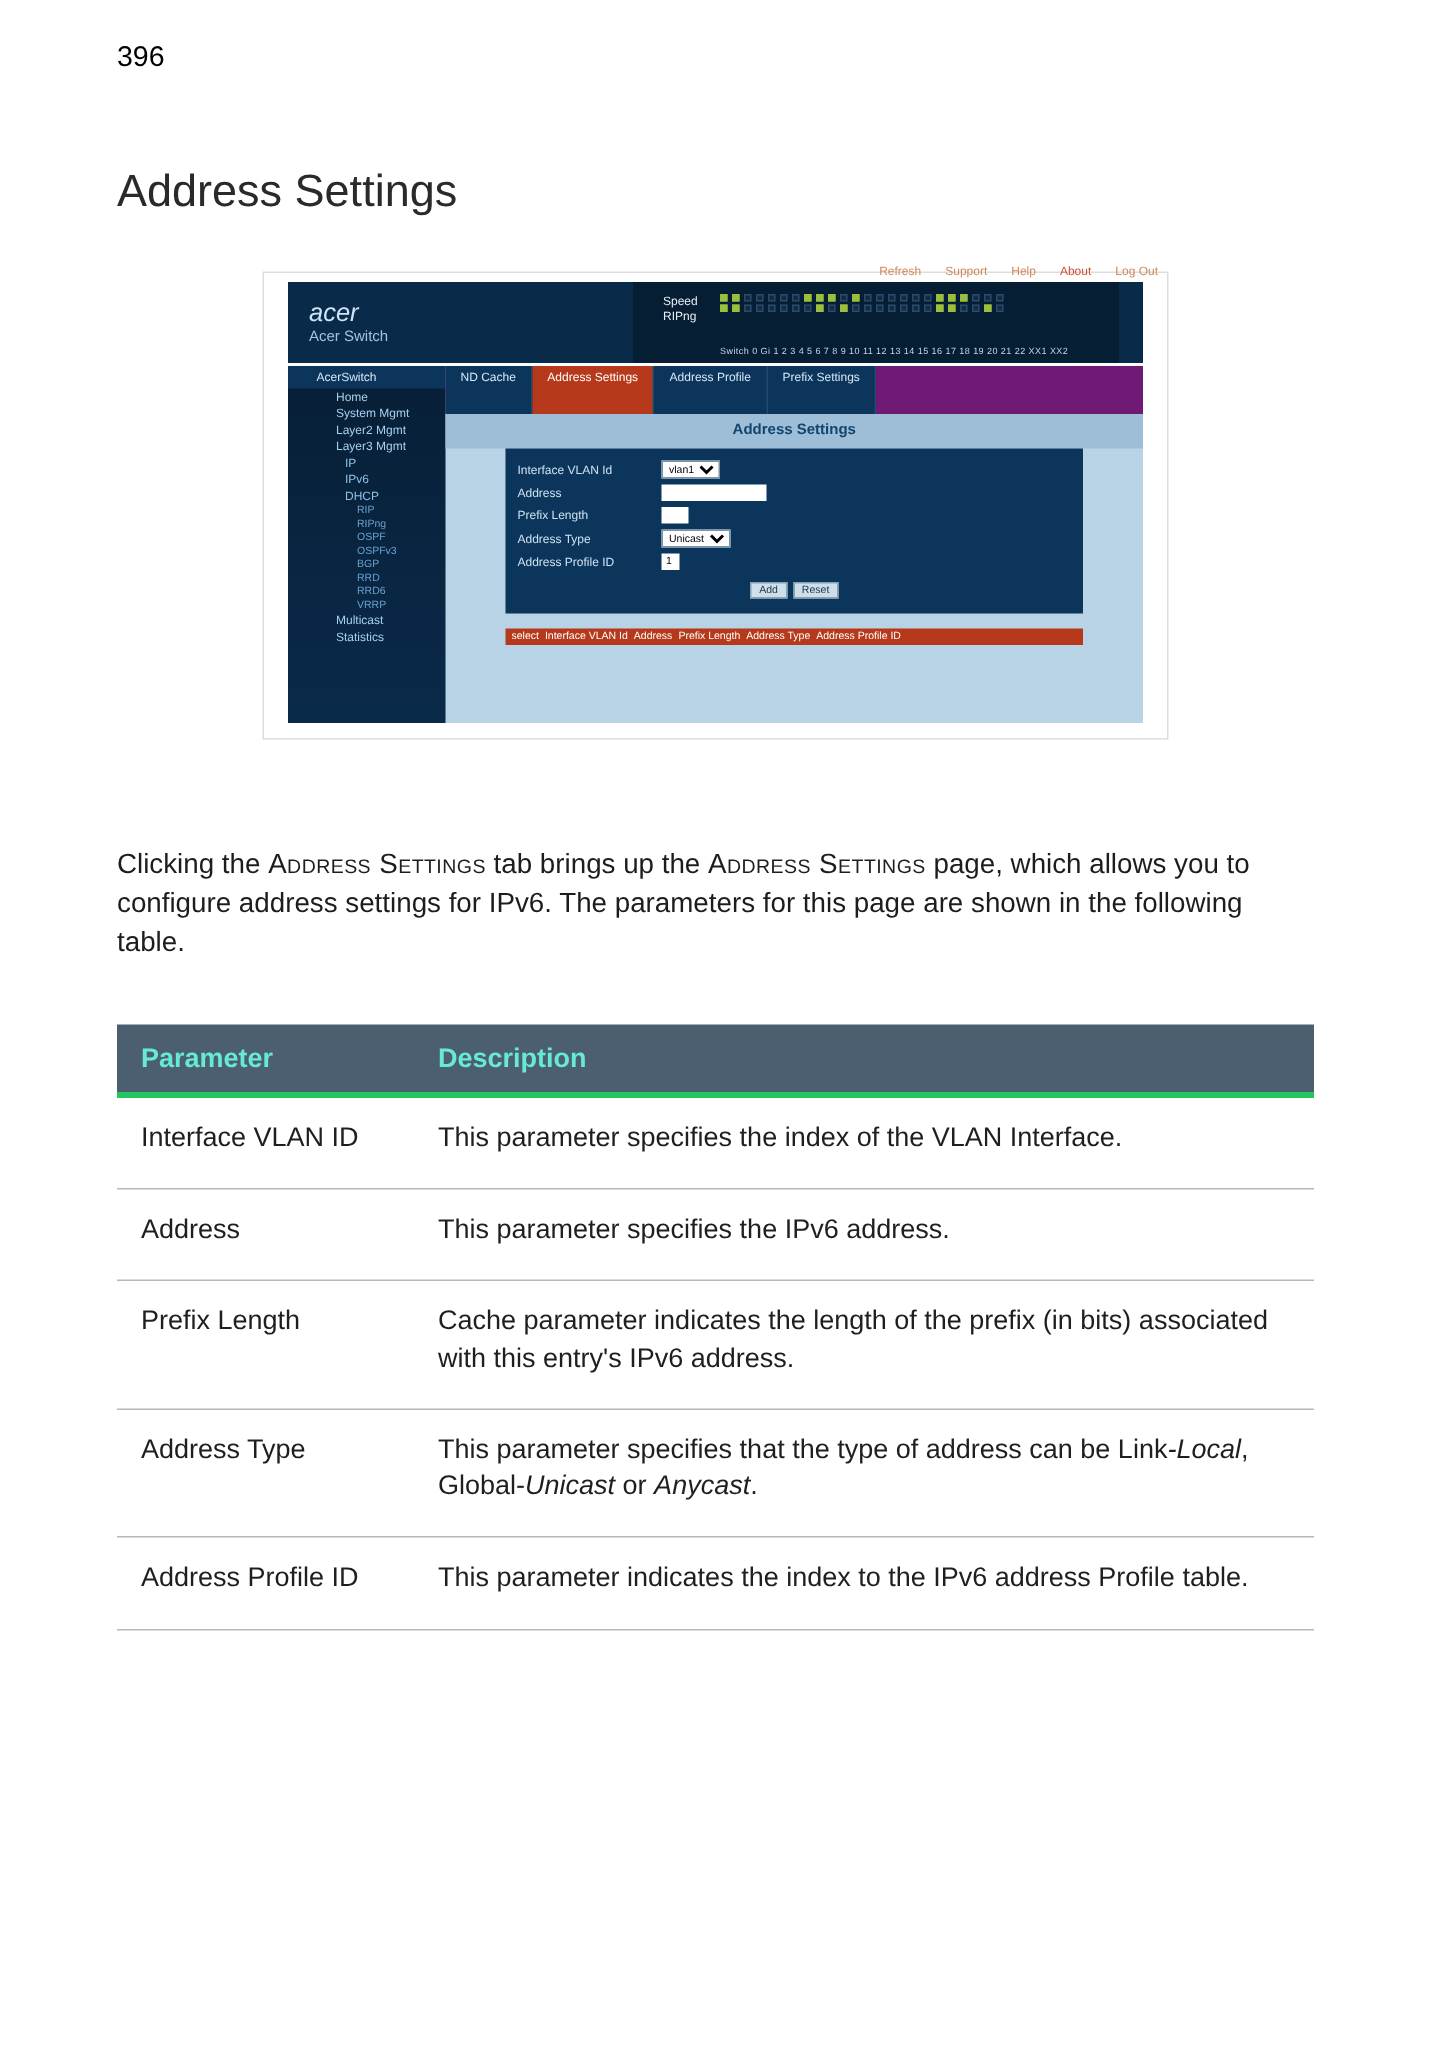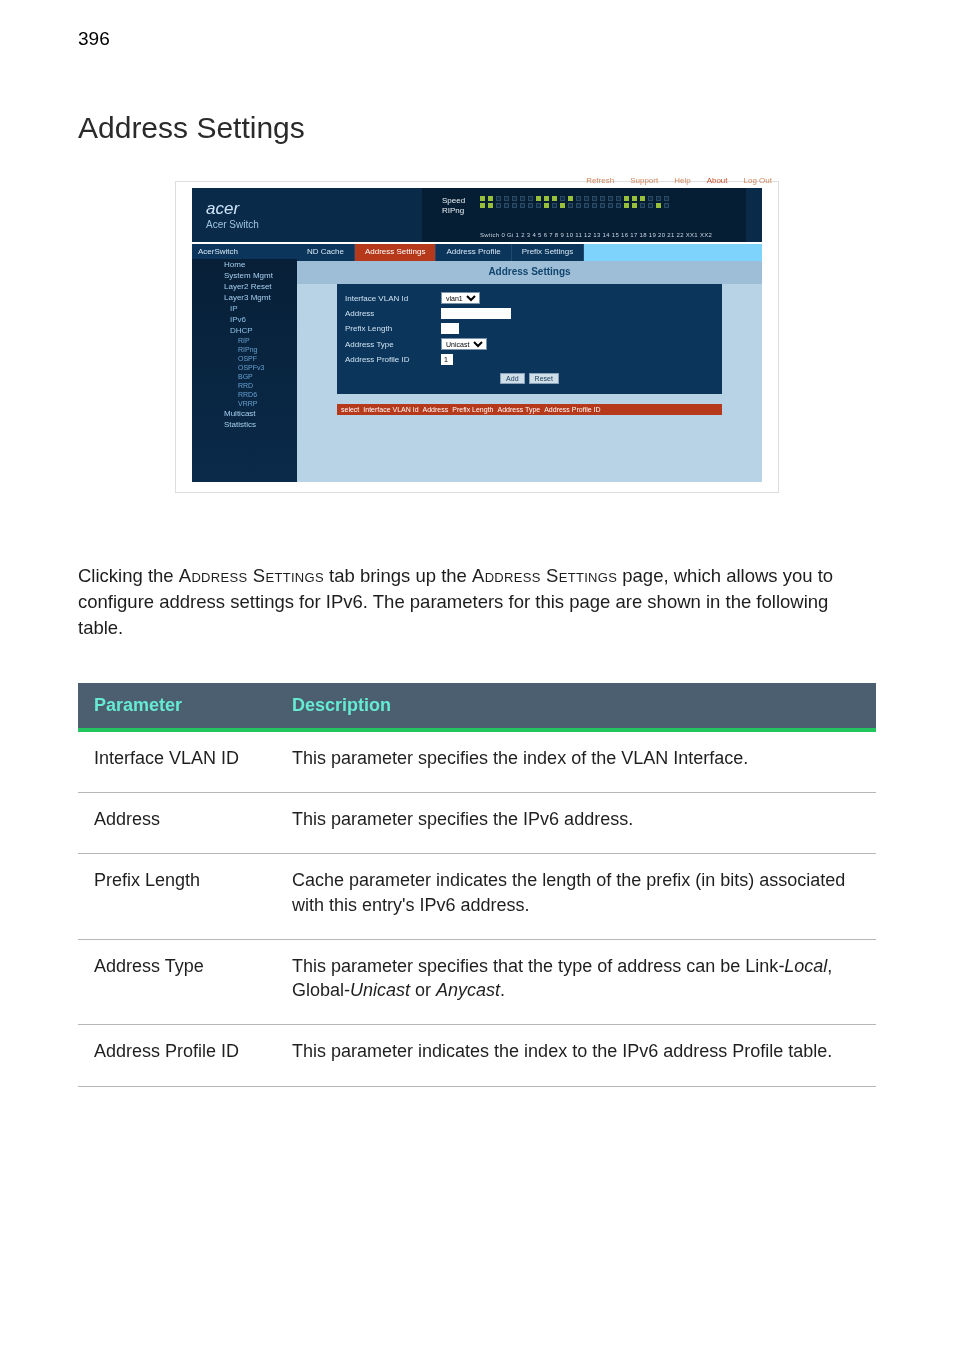--- a/index.html
+++ b/index.html
@@ -105,21 +105,21 @@
     }
     .ss-sidebar {
       width: 106px;
       background: linear-gradient(#071f36, #0a2a4a);
       color: #cfe2f2;
       font-size: 8px;
       padding: 0;
     }
     .ss-sidebar-title {
       background: #0b355a;
-      padding: 3px 6px;
+      padding: 3px 19px;
       font-size: 8px;
       color: #d8e7f4;
     }
     .ss-sidebar ul { list-style: none; padding-left: 24px; }
     .ss-sidebar li { padding: 1px 4px 1px 8px; color: #7fb4de; }
     .ss-sidebar li.l1 { color: #a7cfef; }
     .ss-sidebar li.l2 { padding-left: 14px; color: #8fc0e6; }
     .ss-sidebar li.l3 { padding-left: 22px; color: #67a0cf; font-size: 7px; }
     .ss-tabs-col {
       display: flex;
@@ -141,22 +141,22 @@
     .ss-tab.gray { background: #5f7a92; }
     .ss-tab.active { background: #b5391a; color: #fff; }
     .ss-main {
       flex: 1;
       background: #b8d2e6;
       position: relative;
       margin-left: -1px;
     }
     .ss-tabs-row {
       display: flex;
-      height: 17px;
-      background: #7dd3fc;
+      height: 32px;
+      background: #701a75;
     }
     .ss-content-title {
       text-align: center;
       color: #11456e;
       font-size: 10px;
       font-weight: bold;
       padding: 5px 0 7px;
       background: #9ebed7;
     }
     .ss-form {
@@ -322,21 +322,21 @@
         <div class="ss-port-nums">Switch 0 Gi 1  2  3  4  5  6  7  8  9 10 11 12 13 14 15 16 17 18 19 20 21 22 XX1 XX2</div>
       </div>
     </div>
 
     <div class="ss-body">
       <div class="ss-sidebar">
         <div class="ss-sidebar-title">AcerSwitch</div>
         <ul>
           <li class="l1">Home</li>
           <li class="l1">System Mgmt</li>
-          <li class="l1">Layer2 Reset</li>
+          <li class="l1">Layer2 Mgmt</li>
           <li class="l1">Layer3 Mgmt</li>
           <li class="l2">IP</li>
           <li class="l2">IPv6</li>
           <li class="l2">DHCP</li>
           <li class="l3">RIP</li>
           <li class="l3">RIPng</li>
           <li class="l3">OSPF</li>
           <li class="l3">OSPFv3</li>
           <li class="l3">BGP</li>
           <li class="l3">RRD</li>

